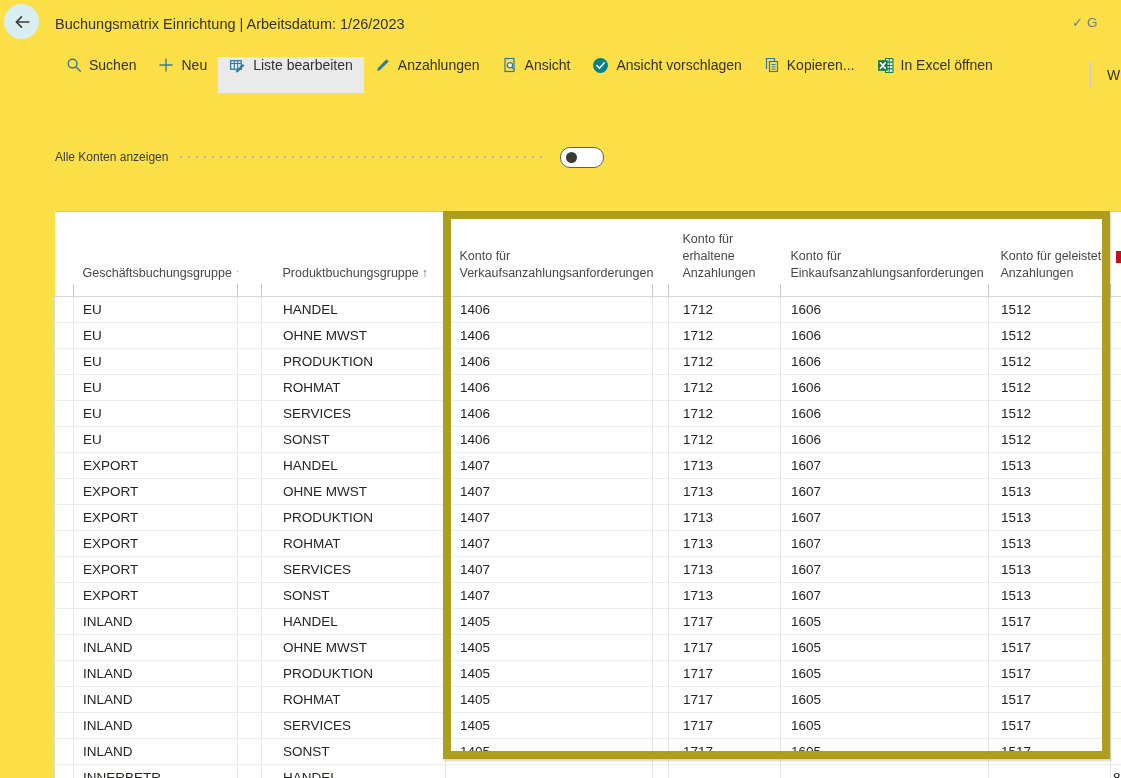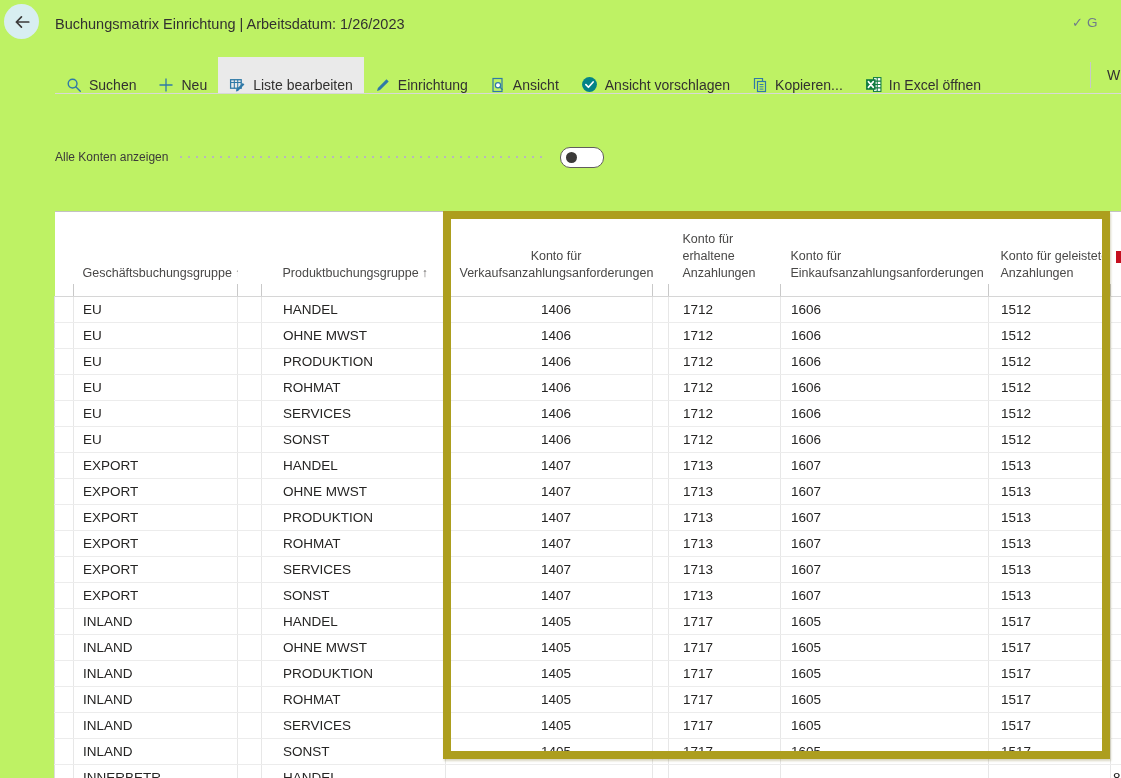--- a/index.html
+++ b/index.html
@@ -1,29 +1,29 @@
 <!DOCTYPE html>
 <html style="--icon_blue: #2f79a7; --teal: #038387; --excel_green: #107c41; --highlight_border: #ad9e1e; --red_mark: #c50f1f; --back_circle_bg: #d8eef1;"><head>
 <meta charset="utf-8">
 <style>
   html,body{margin:0;padding:0;background:#fff;}
-  .canvas{position:relative;width:1121px;height:778px;overflow:hidden;background:#bef264;
+  .canvas{position:relative;width:1121px;height:778px;overflow:hidden;background:#fde047;
           font-family:"Liberation Sans",sans-serif;color:#323130;}
 
   
   .back-btn{position:absolute;left:4px;top:4px;width:35px;height:35px;border-radius:50%;
             background:var(--back_circle_bg);display:flex;align-items:center;justify-content:center;cursor:pointer;}
   .page-title{position:absolute;left:55px;top:16px;font-size:14.5px;color:#323130;white-space:nowrap;}
   .saved{position:absolute;left:1072px;top:15px;font-size:13.5px;color:#6e7b8a;white-space:nowrap;}
   .saved .chk{margin-right:4px;font-size:13px;color:#6e7b8a;}
 
   
   .toolbar{position:absolute;left:55px;top:57px;right:0;height:36px;display:flex;align-items:stretch;
            border-bottom:1px solid #d8d8d8;}
-  .tb-item{display:flex;align-items:flex-end;gap:7px;padding:0 11px;font-size:14px;color:#323130;
+  .tb-item{display:flex;align-items:flex-start;gap:7px;padding:0 11px;font-size:14px;color:#323130;
            cursor:pointer;white-space:nowrap;}
   .tb-item.active{background:#eaeaea;}
   .tb-item svg{display:block;}
   .tb-divider{position:absolute;left:1035px;top:5px;width:1px;height:26px;background:#c8c8c8;}
   .tb-overflow{position:absolute;left:1052px;top:0;height:36px;display:flex;align-items:center;
                font-size:14px;color:#323130;cursor:pointer;}
 
   
   .toggle-row{position:absolute;left:55px;top:145px;height:24px;display:flex;align-items:center;}
   .toggle-label{font-size:12px;color:#3b3a39;white-space:nowrap;}
@@ -42,21 +42,21 @@
      text-align:left;line-height:17px;border-top:1px solid #c2c2c2;border-bottom:1px solid #d6d6d6;
      position:relative;background:#fff;}
   th::after{content:"";position:absolute;left:-1px;bottom:0;width:1px;height:12px;background:#c9c9c9;}
   th.hc-sel::after{display:none;}
   td{height:25px;line-height:25px;padding:0;font-size:13.5px;color:#252423;
      border-left:1px solid #e7e7e7;border-bottom:1px solid #ececec;background:#fff;
      overflow:hidden;white-space:nowrap;}
   td.dc-sel{border-left:1px solid #dcdcdc;}
   th.hc-gbg,td.dc-gbg{padding-left:9px;}
   th.hc-pbg,td.dc-pbg{padding-left:21px;}
-  th.hc-k1,td.dc-k1{padding-left:14px;text-align:center;}
+  th.hc-k1,td.dc-k1{padding-left:14px;}
   th.hc-k2,td.dc-k2{padding-left:14px;}
   th.hc-k3,td.dc-k3{padding-left:10px;}
   th.hc-k4,td.dc-k4{padding-left:12px;}
   td.dc-edge{padding-left:2px;}
   th.hc-gbg,th.hc-pbg{white-space:nowrap;}
   .sort{font-size:12px;color:#605e5c;margin-left:3px;}
 
   
   .hl-box{position:absolute;left:443px;top:211px;width:667px;height:548px;box-sizing:border-box;
           border:8px solid var(--highlight_border);pointer-events:none;z-index:5;
@@ -97,21 +97,21 @@
         <rect x="1.5" y="3.5" width="10" height="8" fill="none" stroke="currentColor" stroke-width="1.2"></rect>
         <path d="M1.5 6.2 H11.5 M5 3.5 V11.5 M8.2 3.5 V11.5" stroke="currentColor" stroke-width="1"></path>
         <path d="M8.5 14 L14.5 8 L13 6.5 L7 12.5 L6.5 14.5 Z" fill="currentColor"></path>
       </svg>
       <span>Liste bearbeiten</span>
     </div>
     <div class="tb-item">
       <svg width="16" height="16" viewBox="0 0 16 16" style="color:var(--icon_blue)">
         <path d="M2 14 L2.9 10.9 L11.5 2.3 L13.7 4.5 L5.1 13.1 Z" fill="currentColor"></path>
       </svg>
-      <span>Einrichtung</span>
+      <span>Anzahlungen</span>
     </div>
     <div class="tb-item">
       <svg width="16" height="16" viewBox="0 0 16 16" style="color:var(--icon_blue)">
         <rect x="3" y="1.5" width="9" height="13" fill="none" stroke="currentColor" stroke-width="1.2"></rect>
         <circle cx="8" cy="8.2" r="2.6" fill="#fff" stroke="currentColor" stroke-width="1.2"></circle>
         <path d="M9.9 10.1 L12.2 12.4" stroke="currentColor" stroke-width="1.3" stroke-linecap="round"></path>
       </svg>
       <span>Ansicht</span>
     </div>
     <div class="tb-item">

